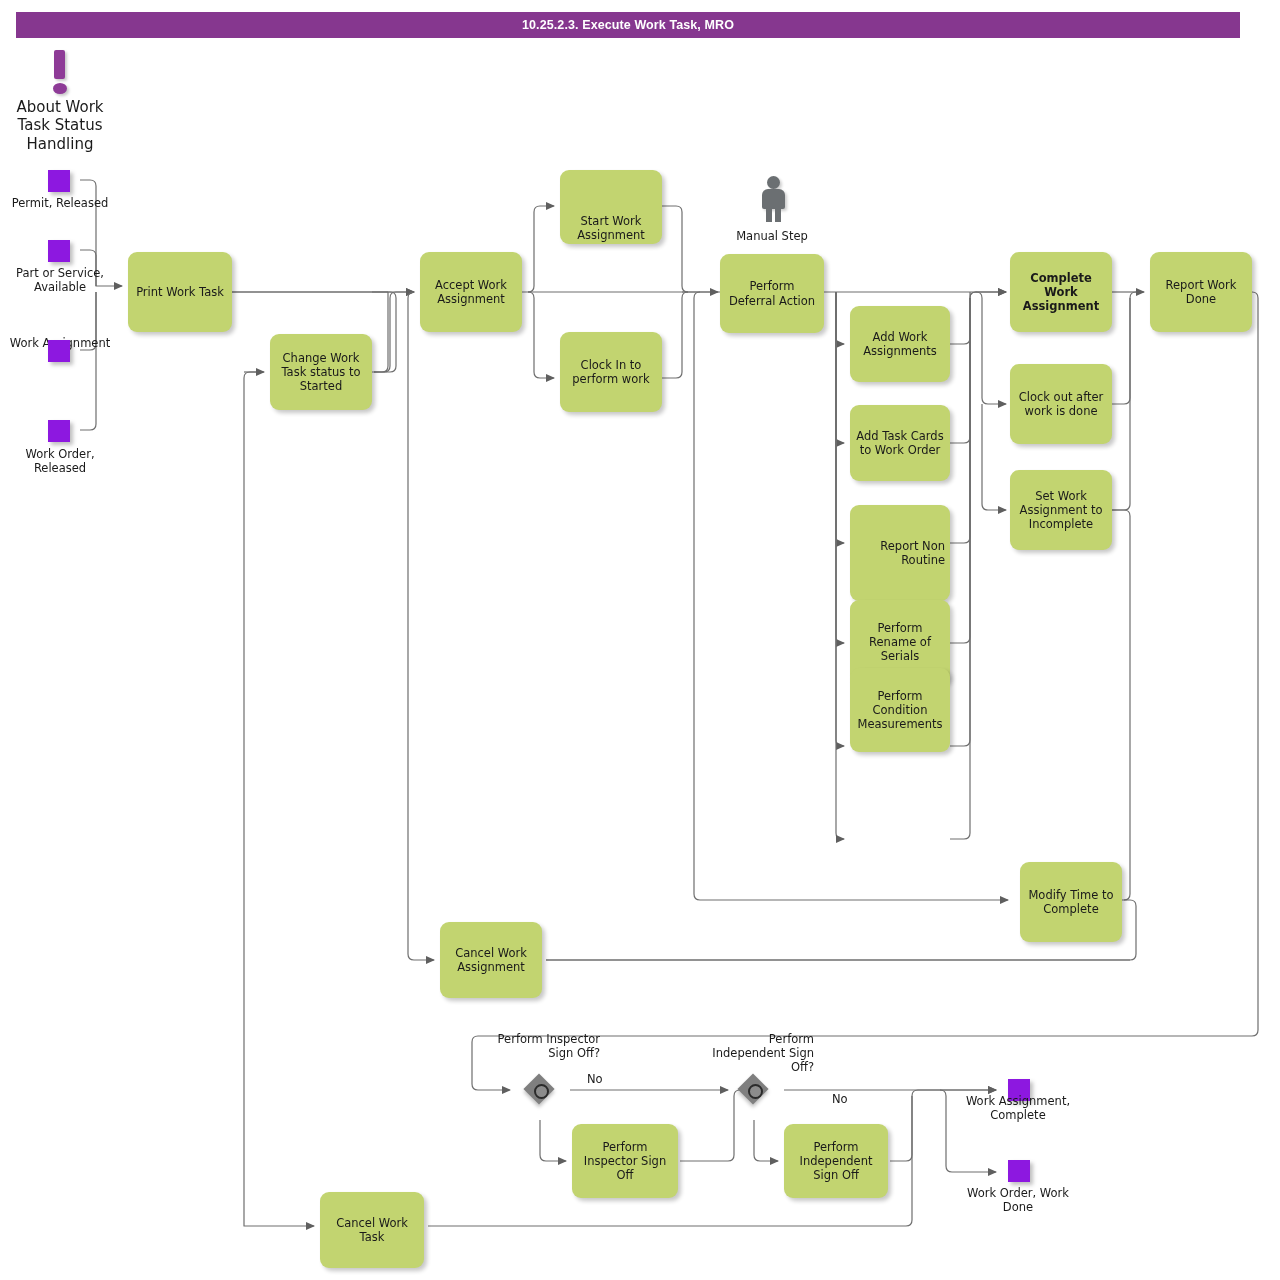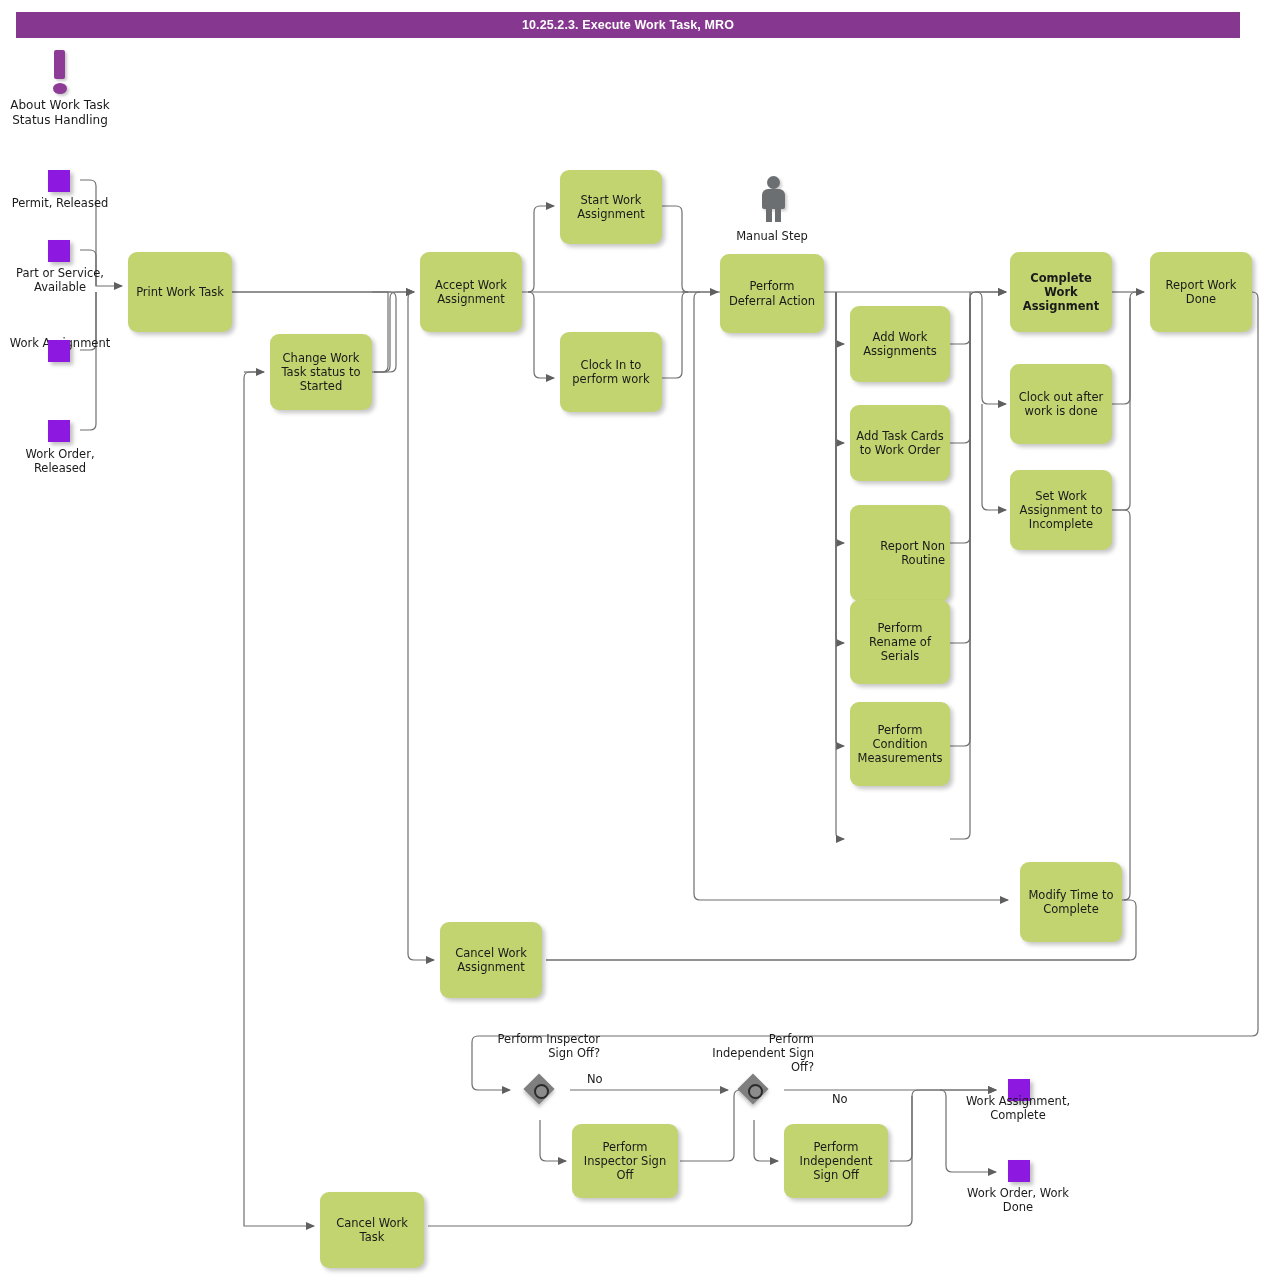--- a/index.html
+++ b/index.html
@@ -56,21 +56,21 @@
     box-shadow:2px 2px 3px rgba(0,0,0,.22);
   }
   .note-ex .dot{
     position:absolute;left:11px;top:33px;width:14px;height:11px;
     background:#8e3b97;border-radius:50%;
     box-shadow:2px 2px 3px rgba(0,0,0,.22);
   }
   .note-label{
     position:absolute;text-align:center;width:120px;
     font-family:"DejaVu Sans",sans-serif;
-    font-size:12px;color:#1a1a1a;line-height:1.22;
+    font-size:15px;color:#1a1a1a;line-height:1.22;
   }
 
   .manual{position:absolute;}
   .manual .head{
     position:absolute;left:12px;top:0;width:13px;height:13px;border-radius:50%;
     background:#6b6f72;box-shadow:2px 2px 3px rgba(0,0,0,.2);
   }
   .manual .body{
     position:absolute;left:7px;top:13px;width:23px;height:20px;
     background:#6b6f72;border-radius:6px 6px 2px 2px;
@@ -234,21 +234,21 @@
   </div>
 
   <div class="node task" style="left:270px;top:334px;width:102px;height:76px;">
     <span>Change Work Task status to Started</span>
   </div>
 
   <div class="node task" style="left:420px;top:252px;width:102px;height:80px;">
     <span>Accept Work Assignment</span>
   </div>
 
-  <div class="node task" style="left:560px;top:170px;width:102px;height:74px;">
+  <div class="node task" style="left:560px;top:170px;width:102px;height:74px;align-items:flex-end;">
     <span>Start Work Assignment</span>
   </div>
 
   <div class="node task" style="left:560px;top:332px;width:102px;height:80px;">
     <span>Clock In to perform work</span>
   </div>
 
   <div class="node task" style="left:720px;top:254px;width:104px;height:79px;">
     <span>Perform Deferral Action</span>
   </div>
@@ -262,21 +262,21 @@
   </div>
 
   <div class="node task" style="left:850px;top:505px;width:100px;height:96px;text-align:right;">
     <span>Report Non Routine</span>
   </div>
 
   <div class="node task" style="left:850px;top:600px;width:100px;height:84px;">
     <span>Perform Rename of Serials</span>
   </div>
 
-  <div class="node task" style="left:850px;top:702px;width:100px;height:84px;">
+  <div class="node task" style="left:850px;top:668px;width:100px;height:84px;">
     <span>Perform Condition Measurements</span>
   </div>
 
 
   <div class="node task" style="left:1010px;top:252px;width:102px;height:80px;font-weight:bold;">
     <span>Complete Work Assignment</span>
   </div>
 
   <div class="node task" style="left:1010px;top:364px;width:102px;height:80px;">
     <span>Clock out after work is done</span>

